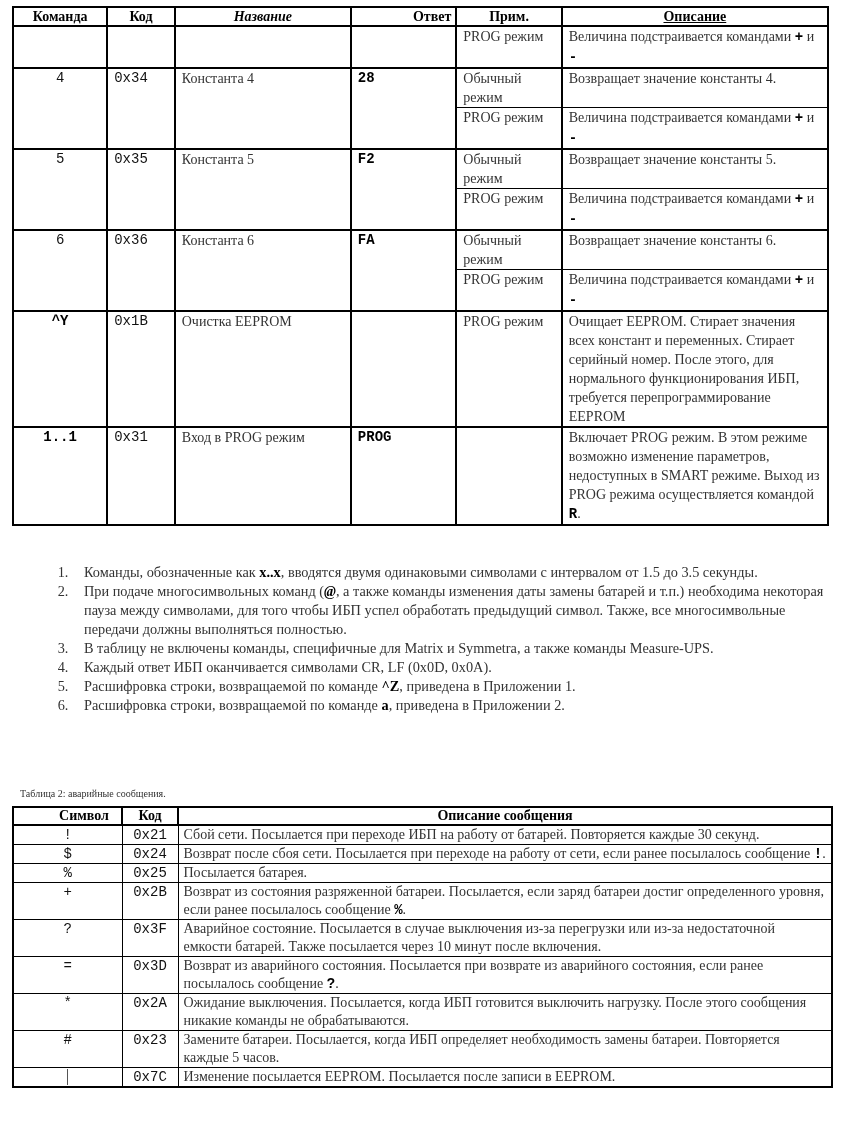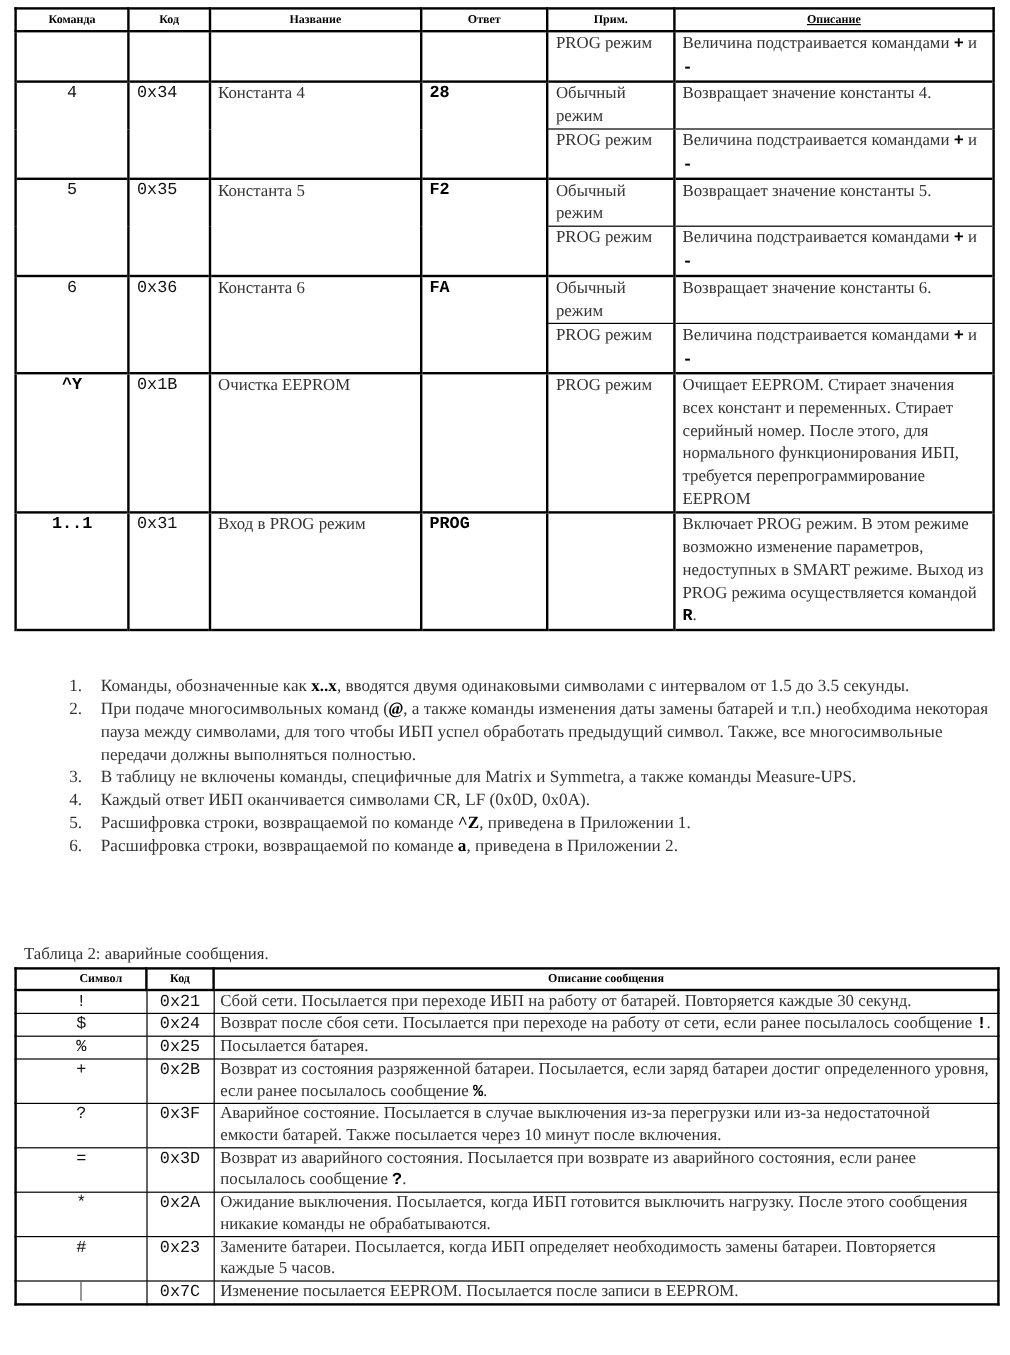--- a/index.html
+++ b/index.html
@@ -3,34 +3,34 @@
 <meta charset="utf-8">
 <style>
   html, body { margin: 0; padding: 0; background: #ffffff; }
   body { width: 842px; height: 1129px; position: relative; overflow: hidden;
          font-family: "Liberation Serif", serif; color: #333333; font-size: 14px; }
   .mono { font-family: "Liberation Mono", monospace; color: #111; }
   .b { font-weight: bold; color: #000; }
 
   table { border-collapse: collapse; position: absolute; }
   td, th { border: 1.5px solid #000; vertical-align: top; padding: 0 6px; line-height: 19px; }
-  th { font-weight: bold; color: #000; text-align: center; font-size: 10px; line-height: 17px; padding: 0 4px; border-width: 2px; }
+  th { font-weight: bold; color: #000; text-align: center; font-size: 14px; line-height: 17px; padding: 0 4px; border-width: 2px; }
 
   #t1 { left: 12px; top: 6px; width: 817px; border: 2.5px solid #000; }
   #t1 td { border-left-width: 2px; border-right-width: 2px; }
   #t1 td.cmd { text-align: center; }
   #t1 td.grp-top { border-top-width: 2.5px; }
-  #t1 .c1 { width: 82px; } #t1 .c2 { width: 56px; } #t1 .c3 { width: 162px; }
-  #t1 .c4 { width: 93px; } #t1 .c5 { width: 93px; } #t1 .c6 { width: 250px; text-decoration: underline; }
+  #t1 .c1 { width: 82px; } #t1 .c2 { width: 56px; } #t1 .c3 { width: 162px; font-style: italic; }
+  #t1 .c4 { width: 93px; text-align: right; } #t1 .c5 { width: 93px; } #t1 .c6 { width: 250px; text-decoration: underline; }
 
   #notes { position: absolute; left: 20px; top: 563px; width: 810px; line-height: 19px; font-size: 14.3px; color: #333; }
   #notes ol { margin: 0; padding-left: 52px; }
   #notes li { padding-left: 12px; }
 
-  #t2caption { position: absolute; left: 20px; top: 788px; font-size: 14px; color: #333; text-align: center; }
+  #t2caption { position: absolute; left: 20px; top: 788px; font-size: 10px; color: #333; text-align: center; }
   #t2 { left: 12px; top: 806px; width: 821px; border: 2.5px solid #000; }
   #t2 th { line-height: 16px; }
   #t2 td { line-height: 18px; padding: 0 5px; }
   #t2 td.sym, #t2 td.code { text-align: center; }
   #t2 .c1 { width: 66px; padding-left: 37px; } #t2 .c2 { width: 46px; }
   .pipe { display: inline-block; width: 1px; height: 16px; background: #555; vertical-align: middle; }
 </style>
 </head>
 <body>
 

